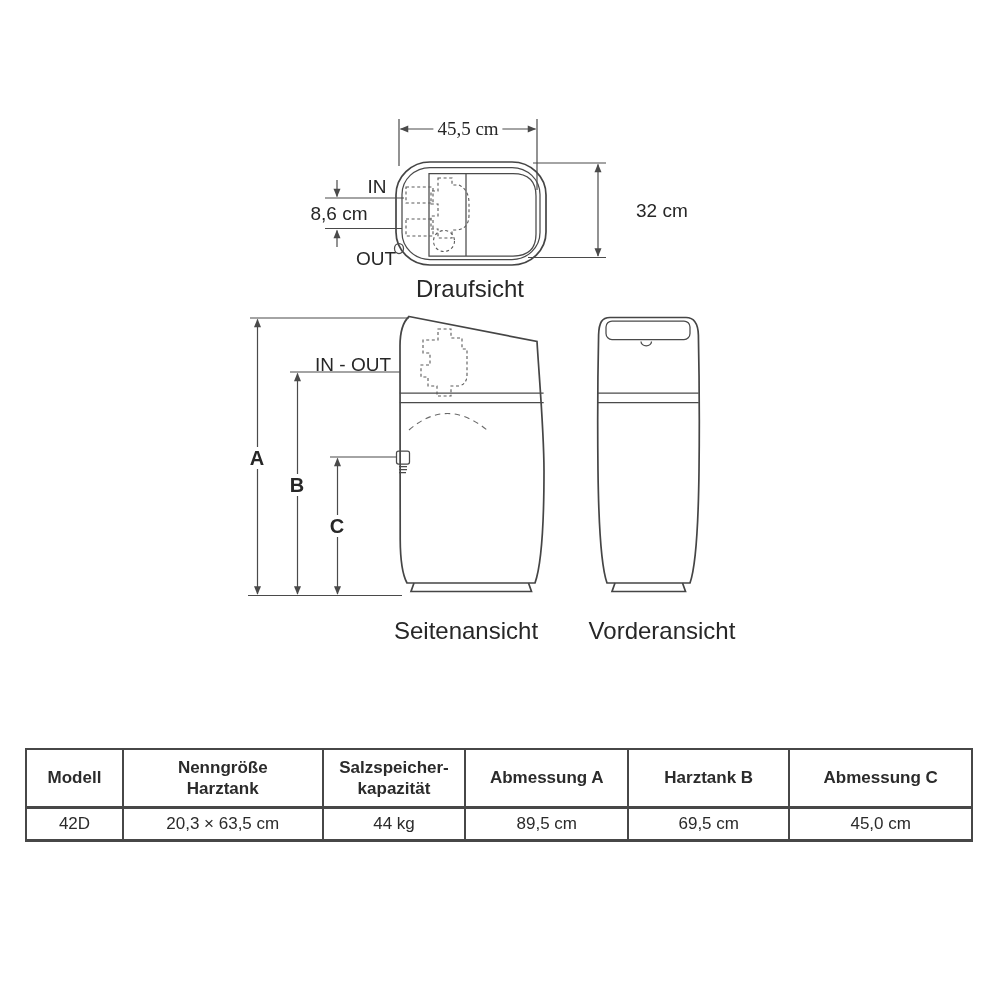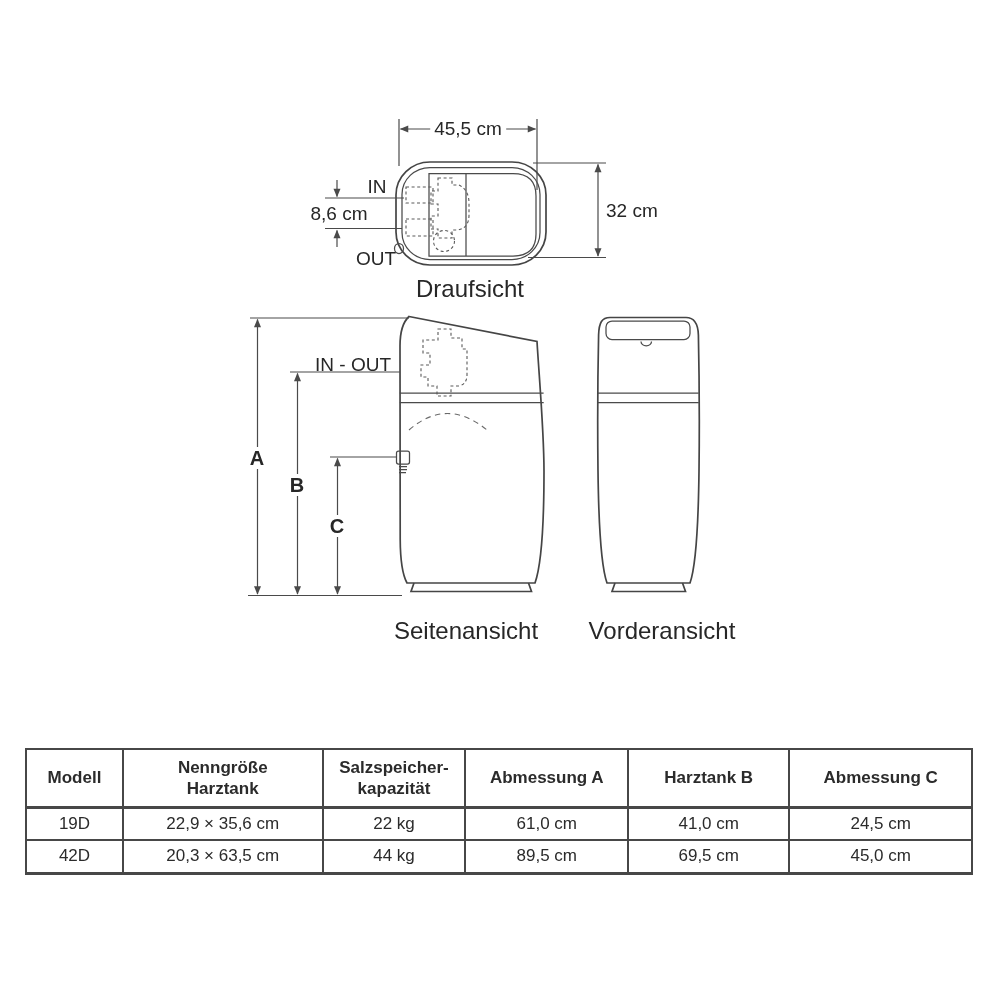--- a/index.html
+++ b/index.html
@@ -153,29 +153,29 @@
                           C597.4,422 597.8,372 598.6,335
                           C599,322.5 602,317.5 610,317.5 Z"></path>
       <rect class="thin" x="606" y="321" width="84" height="18.5" rx="6"></rect>
       <path class="thin" d="M641,341.5 a5,4.2 0 0 0 10.5,0"></path>
       <line class="thin" x1="597.9" y1="393" x2="698.7" y2="393"></line>
       <line class="thin" x1="597.8" y1="402.5" x2="698.8" y2="402.5"></line>
       <path class="ln" d="M615,583 L612,591.5 L685.5,591.5 L682.5,583"></path>
     </g>
   </svg>
 
-  <div class="lbl center bg" style="left:468px; top:128px;">45,5 cm</div>
+  <div class="lbl center bg" style="left:468px; top:128px;font-family:Liberation Serif, serif;">45,5 cm</div>
 
   <div class="lbl center" style="left:377px; top:186px;">IN</div>
 
   <div class="lbl center" style="left:339px; top:213px;">8,6 cm</div>
 
   <div class="lbl center" style="left:376px; top:258px;">OUT</div>
 
-  <div class="lbl" style="left:606px; top:201px;text-align:right;">32 cm</div>
+  <div class="lbl" style="left:636px; top:201px;text-align:right;">32 cm</div>
 
   <div class="lbl center caption" style="left:470px; top:289px;">Draufsicht</div>
 
   <div class="lbl center" style="left:353px; top:364px;">IN - OUT</div>
 
   <div class="lbl center bg letter" style="left:257px; top:458px;">A</div>
 
   <div class="lbl center bg letter" style="left:297px; top:485px;">B</div>
 
   <div class="lbl center bg letter" style="left:337px; top:526px;">C</div>
@@ -201,28 +201,20 @@
 Harztank</th>
           <th>Salzspeicher-
 kapazität</th>
           <th>Abmessung A</th>
           <th>Harztank B</th>
           <th>Abmessung C</th>
         </tr>
       </thead>
       <tbody>
         <tr>
-          <td>19D</td>
-          <td>22,9 × 35,6 cm</td>
-          <td>22 kg</td>
-          <td>61,0 cm</td>
-          <td>41,0 cm</td>
-          <td>24,5 cm</td>
-        </tr>
-        <tr>
           <td>42D</td>
           <td>20,3 × 63,5 cm</td>
           <td>44 kg</td>
           <td>89,5 cm</td>
           <td>69,5 cm</td>
           <td>45,0 cm</td>
         </tr>
       </tbody>
     </table>
   </div>

